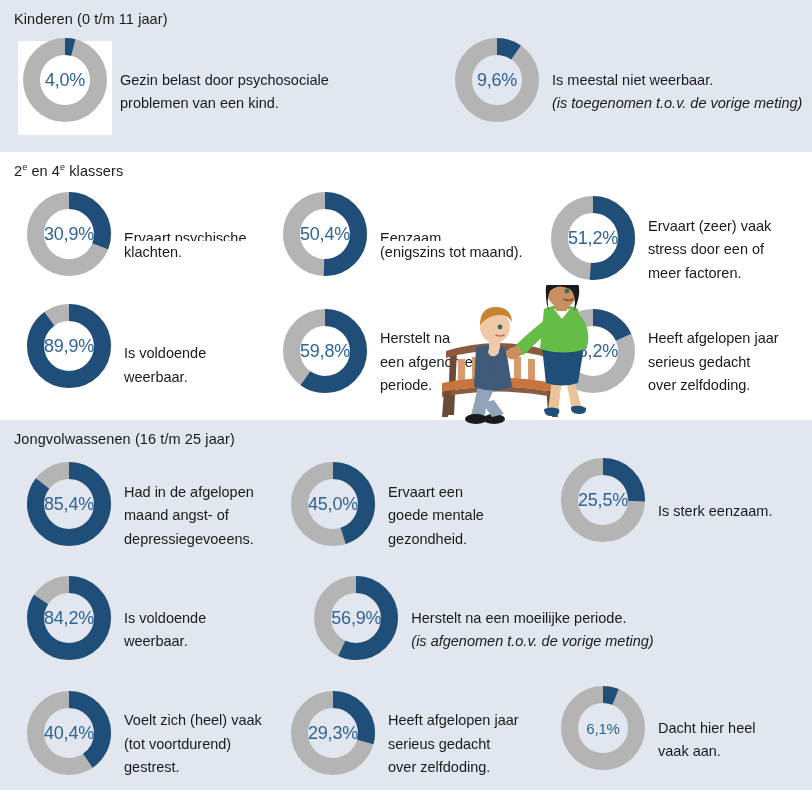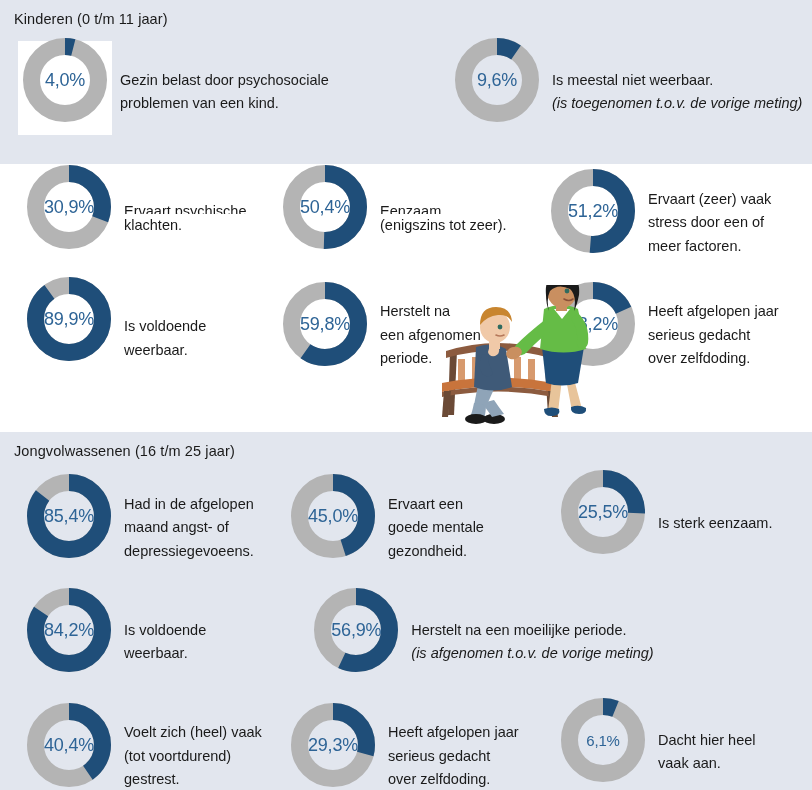--- a/index.html
+++ b/index.html
@@ -95,20 +95,23 @@
           <span>Is meestal niet weerbaar.</span><br>
           <span class="it">(is toegenomen t.o.v. de vorige meting)</span>
         </div>
       </div>
 
     </div>
   </div>
 </div>
 
 <div class="section sec-white" id="sec2" style="height:268px;">
+  <div class="sec-title">
+    <span>2</span><sup>e</sup><span> en 4</span><sup>e</sup><span> klassers</span>
+  </div>
 
   <div class="row" style="margin-top:12px;">
     <div class="cell" style="width:274px;padding-left:26px;">
       <div class="donut-wrap">
         <svg class="donut" width="86" height="86" viewBox="0 0 86 86">
           <circle cx="43" cy="43" r="33.5" fill="none" stroke="#b4b4b4" stroke-width="17"></circle>
           <circle class="arc" cx="43" cy="43" r="33.5" fill="none" stroke="#1f4e79" stroke-width="17" transform="rotate(-90 43 43)" stroke-dasharray="65.04039270726949 145.44631508324665"></circle>
         </svg>
         <div class="pct">30,9%</div>
       </div>
@@ -121,21 +124,21 @@
     <div class="cell" style="width:272px;padding-left:8px;">
       <div class="donut-wrap">
         <svg class="donut" width="86" height="86" viewBox="0 0 86 86">
           <circle cx="43" cy="43" r="33.5" fill="none" stroke="#b4b4b4" stroke-width="17"></circle>
           <circle class="arc" cx="43" cy="43" r="33.5" fill="none" stroke="#1f4e79" stroke-width="17" transform="rotate(-90 43 43)" stroke-dasharray="106.08530072642013 104.401407064096"></circle>
         </svg>
         <div class="pct">50,4%</div>
       </div>
       <div class="label">
         <span class="clip-top">Eenzaam</span>
-        <span>(enigszins tot zeer).</span>
+        <span>(enigszins tot maand).</span>
       </div>
     </div>
 
     <div class="cell" style="width:266px;padding-left:4px;">
       <div class="donut-wrap">
         <svg class="donut" width="86" height="86" viewBox="0 0 86 86">
           <circle cx="43" cy="43" r="33.5" fill="none" stroke="#b4b4b4" stroke-width="17"></circle>
           <circle class="arc" cx="43" cy="43" r="33.5" fill="none" stroke="#1f4e79" stroke-width="17" transform="rotate(-90 43 43)" stroke-dasharray="107.76919438874427 102.71751340177187"></circle>
         </svg>
         <div class="pct">51,2%</div>

